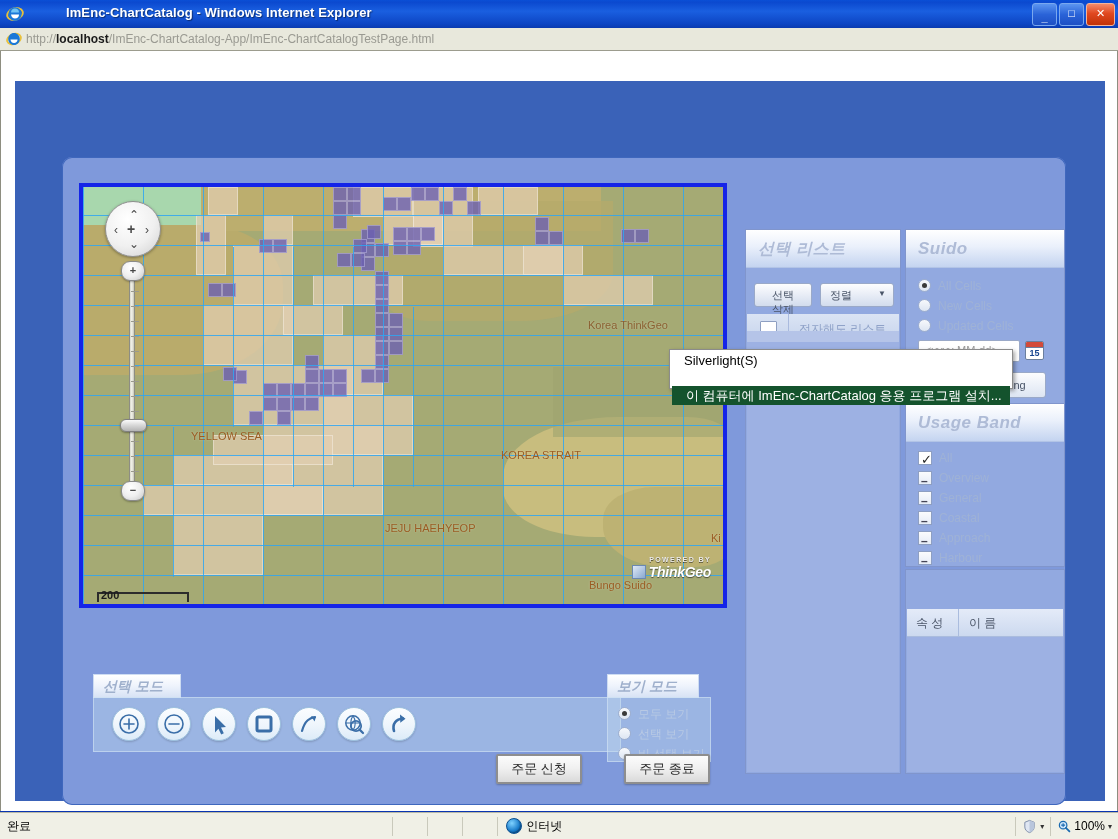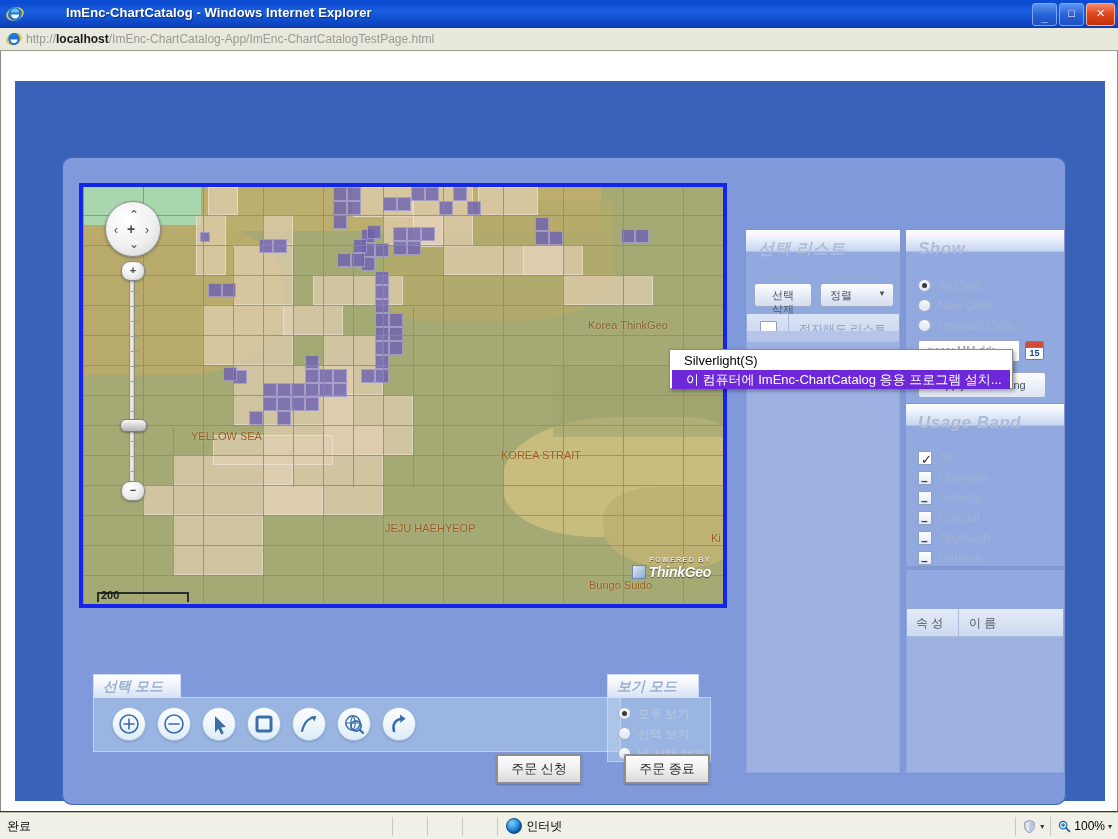--- a/index.html
+++ b/index.html
@@ -113,21 +113,21 @@
   #thinkgeo .pw{font-size:7px;letter-spacing:1.4px;color:#e9e9e9;font-weight:bold;
     text-shadow:0 1px 0 rgba(0,0,0,.5);}
   #thinkgeo .tg{font-size:14px;font-weight:bold;font-style:italic;color:#ffffff;
     text-shadow:0 1px 1px rgba(0,0,0,.55);letter-spacing:-.3px;}
   #thinkgeo .cube{display:inline-block;width:12px;height:12px;margin-right:3px;
     background:linear-gradient(135deg,#dfe9f7,#89a8cf);border:1px solid #6b88b2;
     transform:translateY(2px);}
   
   .panel{position:absolute;background:#92a9e0;
     border:1px solid #8095cc;box-sizing:border-box;}
-  .panel-head{height:22px;background:linear-gradient(to bottom,#ffffff 0%,#eaf0fb 45%,#c4d4f0 100%);
+  .panel-head{height:38px;background:linear-gradient(to bottom,#ffffff 0%,#eaf0fb 45%,#c4d4f0 100%);
     border-bottom:1px solid #b2c4e6;box-sizing:border-box;position:relative;}
   .panel-head .ph-t{position:absolute;left:12px;top:9px;font-size:17px;font-style:italic;
     font-weight:bold;color:#aebbd6;letter-spacing:.5px;white-space:nowrap;}
   .panel-head .ph-t.ko{font-size:16px;}
   #selListPanel{left:730px;top:148px;width:156px;height:545px;}
   #showPanel{left:890px;top:148px;width:160px;height:198px;}
   #usagePanel{left:890px;top:322px;width:160px;height:164px;}
   #encPanel{left:890px;top:488px;width:160px;height:205px;}
   .btn-sm{background:linear-gradient(to bottom,#fdfdfe,#eaeef7 45%,#d2dced);
     border:1px solid #9aa9c8;border-radius:3px;color:#4a5568;font-size:11px;
@@ -204,21 +204,21 @@
     background:linear-gradient(to bottom,#fcfcfc,#f0f0f0 48%,#dadada);
     border:2px solid #8e8e8e;border-radius:2px;color:#2b2b2b;font-size:13px;
     text-align:center;line-height:26px;box-sizing:border-box;
     box-shadow:0 1px 2px rgba(0,0,0,.25);}
   
   #ctxmenu{position:absolute;left:668px;top:298px;width:344px;height:40px;
     background:#ffffff;border:1px solid #8b8b8b;box-sizing:border-box;
     box-shadow:2px 2px 4px rgba(0,0,0,.35);z-index:90;}
   #ctxmenu .mi{height:19px;line-height:19px;font-size:13px;color:#000;
     padding-left:14px;box-sizing:border-box;white-space:nowrap;}
-  #ctxmenu .mi.sel{background:#6d28d9;color:#fff;margin:0 2px;height:19px;}
+  #ctxmenu .mi.sel{background:#14532d;color:#fff;margin:16px 2px;height:19px;}
 </style>
 </head>
 <body>
 
 <div id="ie-window">
 
   <div id="titlebar">
     <span class="tb-icon">
       <svg width="18" height="18" viewBox="0 0 18 18">
         <ellipse cx="9" cy="9" rx="8" ry="5.6" fill="none" stroke="#e8c03a" stroke-width="2" transform="rotate(-20 9 9)"></ellipse>
@@ -455,21 +455,21 @@
           </div>
           <span class="hl">전자해도 리스트</span>
         </div>
         <div class="listbody">
           <div class="rowline"></div>
         </div>
       </div>
 
       <div id="showPanel" class="panel">
         <div class="panel-head">
-          <span class="ph-t">Show</span>
+          <span class="ph-t">Suido</span>
         </div>
         <div style="position:absolute;left:12px;top:46px;">
           <div class="optrow">
             <span class="radio on"></span><span>All Cells</span>
           </div>
           <div class="optrow">
             <span class="radio"></span><span>New Cells</span>
           </div>
           <div class="optrow">
             <span class="radio"></span><span>Updated Cells</span>

